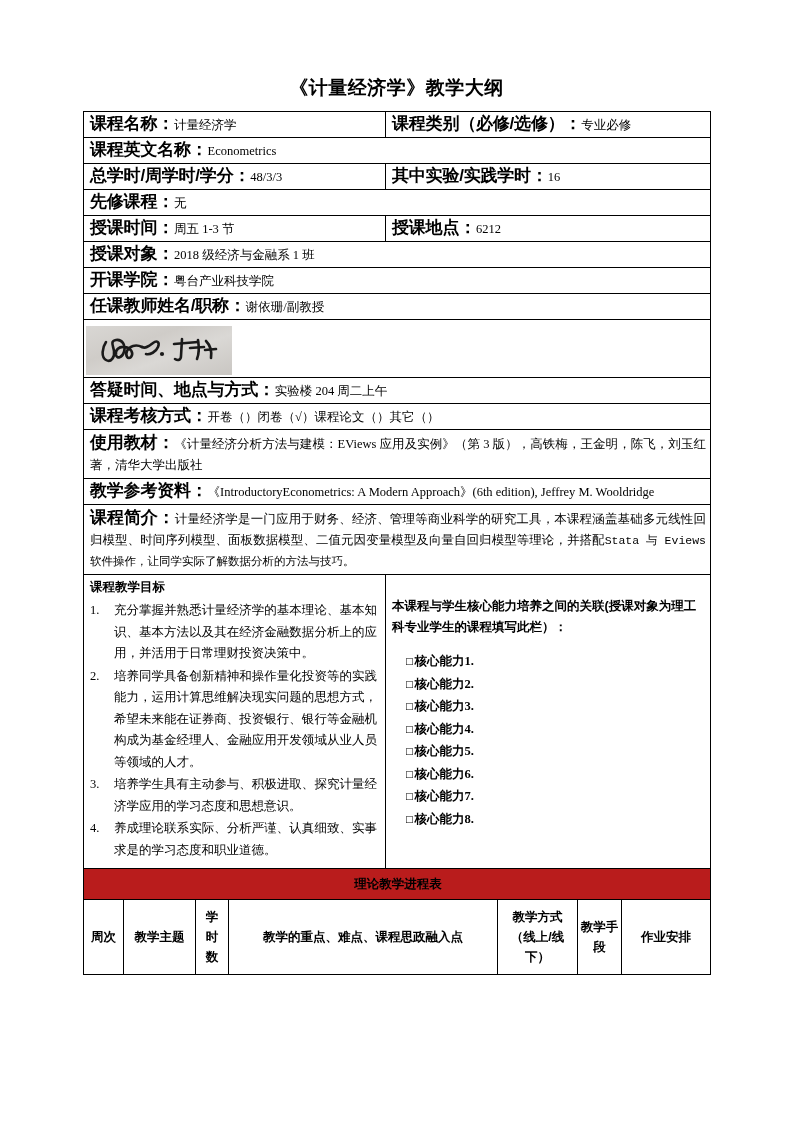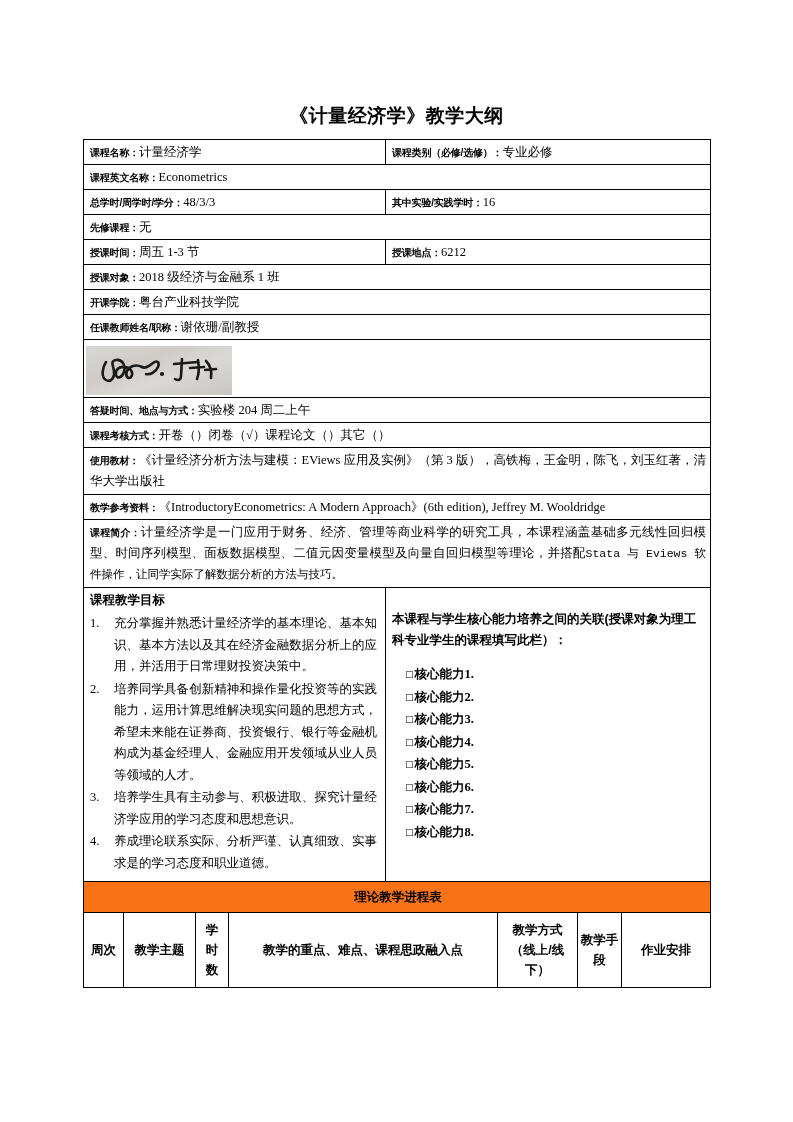--- a/index.html
+++ b/index.html
@@ -20,39 +20,39 @@
     left: 83px;
     top: 0;
     width: 627px;
   }
   .doc-title {
     text-align: center;
     font-size: 19px;
     font-weight: bold;
     letter-spacing: 0.5px;
     margin: 0;
-    padding: 103px 0 10px 0;
+    padding: 75px 0 10px 0;
     font-family: "Liberation Serif", "DejaVu Serif", serif;
   }
   table.main {
     border-collapse: collapse;
     width: 627px;
     table-layout: fixed;
   }
   table.main td {
     border: 1px solid #000000;
     padding: 2px 4px 2px 6px;
     vertical-align: middle;
     font-size: 12.5px;
     line-height: 19px;
   }
   .lbl {
     font-weight: bold;
     font-family: "Liberation Sans", "DejaVu Sans", sans-serif;
-    font-size: 10px;
+    font-size: 17px;
     letter-spacing: -0.2px;
   }
   .val {
     font-family: "Liberation Serif", "DejaVu Serif", serif;
     font-size: 12.5px;
   }
   td.r { height: 20px; }
   .sig-cell {
     height: 57px;
     padding: 0 !important;
@@ -120,21 +120,21 @@
     font-family: "DejaVu Sans", sans-serif;
     font-weight: normal;
     font-size: 9px;
     margin-right: 1px;
     position: relative;
     top: -1px;
   }
   .cap-list li .idx { font-family: "Liberation Serif", serif; }
   
   .sched-band {
-    background: #f97316;
+    background: #b91c1c;
     text-align: center;
     font-weight: bold;
     font-family: "Liberation Sans", "DejaVu Sans", sans-serif;
     font-size: 13px;
     height: 26px;
   }
   table.sched {
     border-collapse: collapse;
     width: 627px;
     table-layout: fixed;

